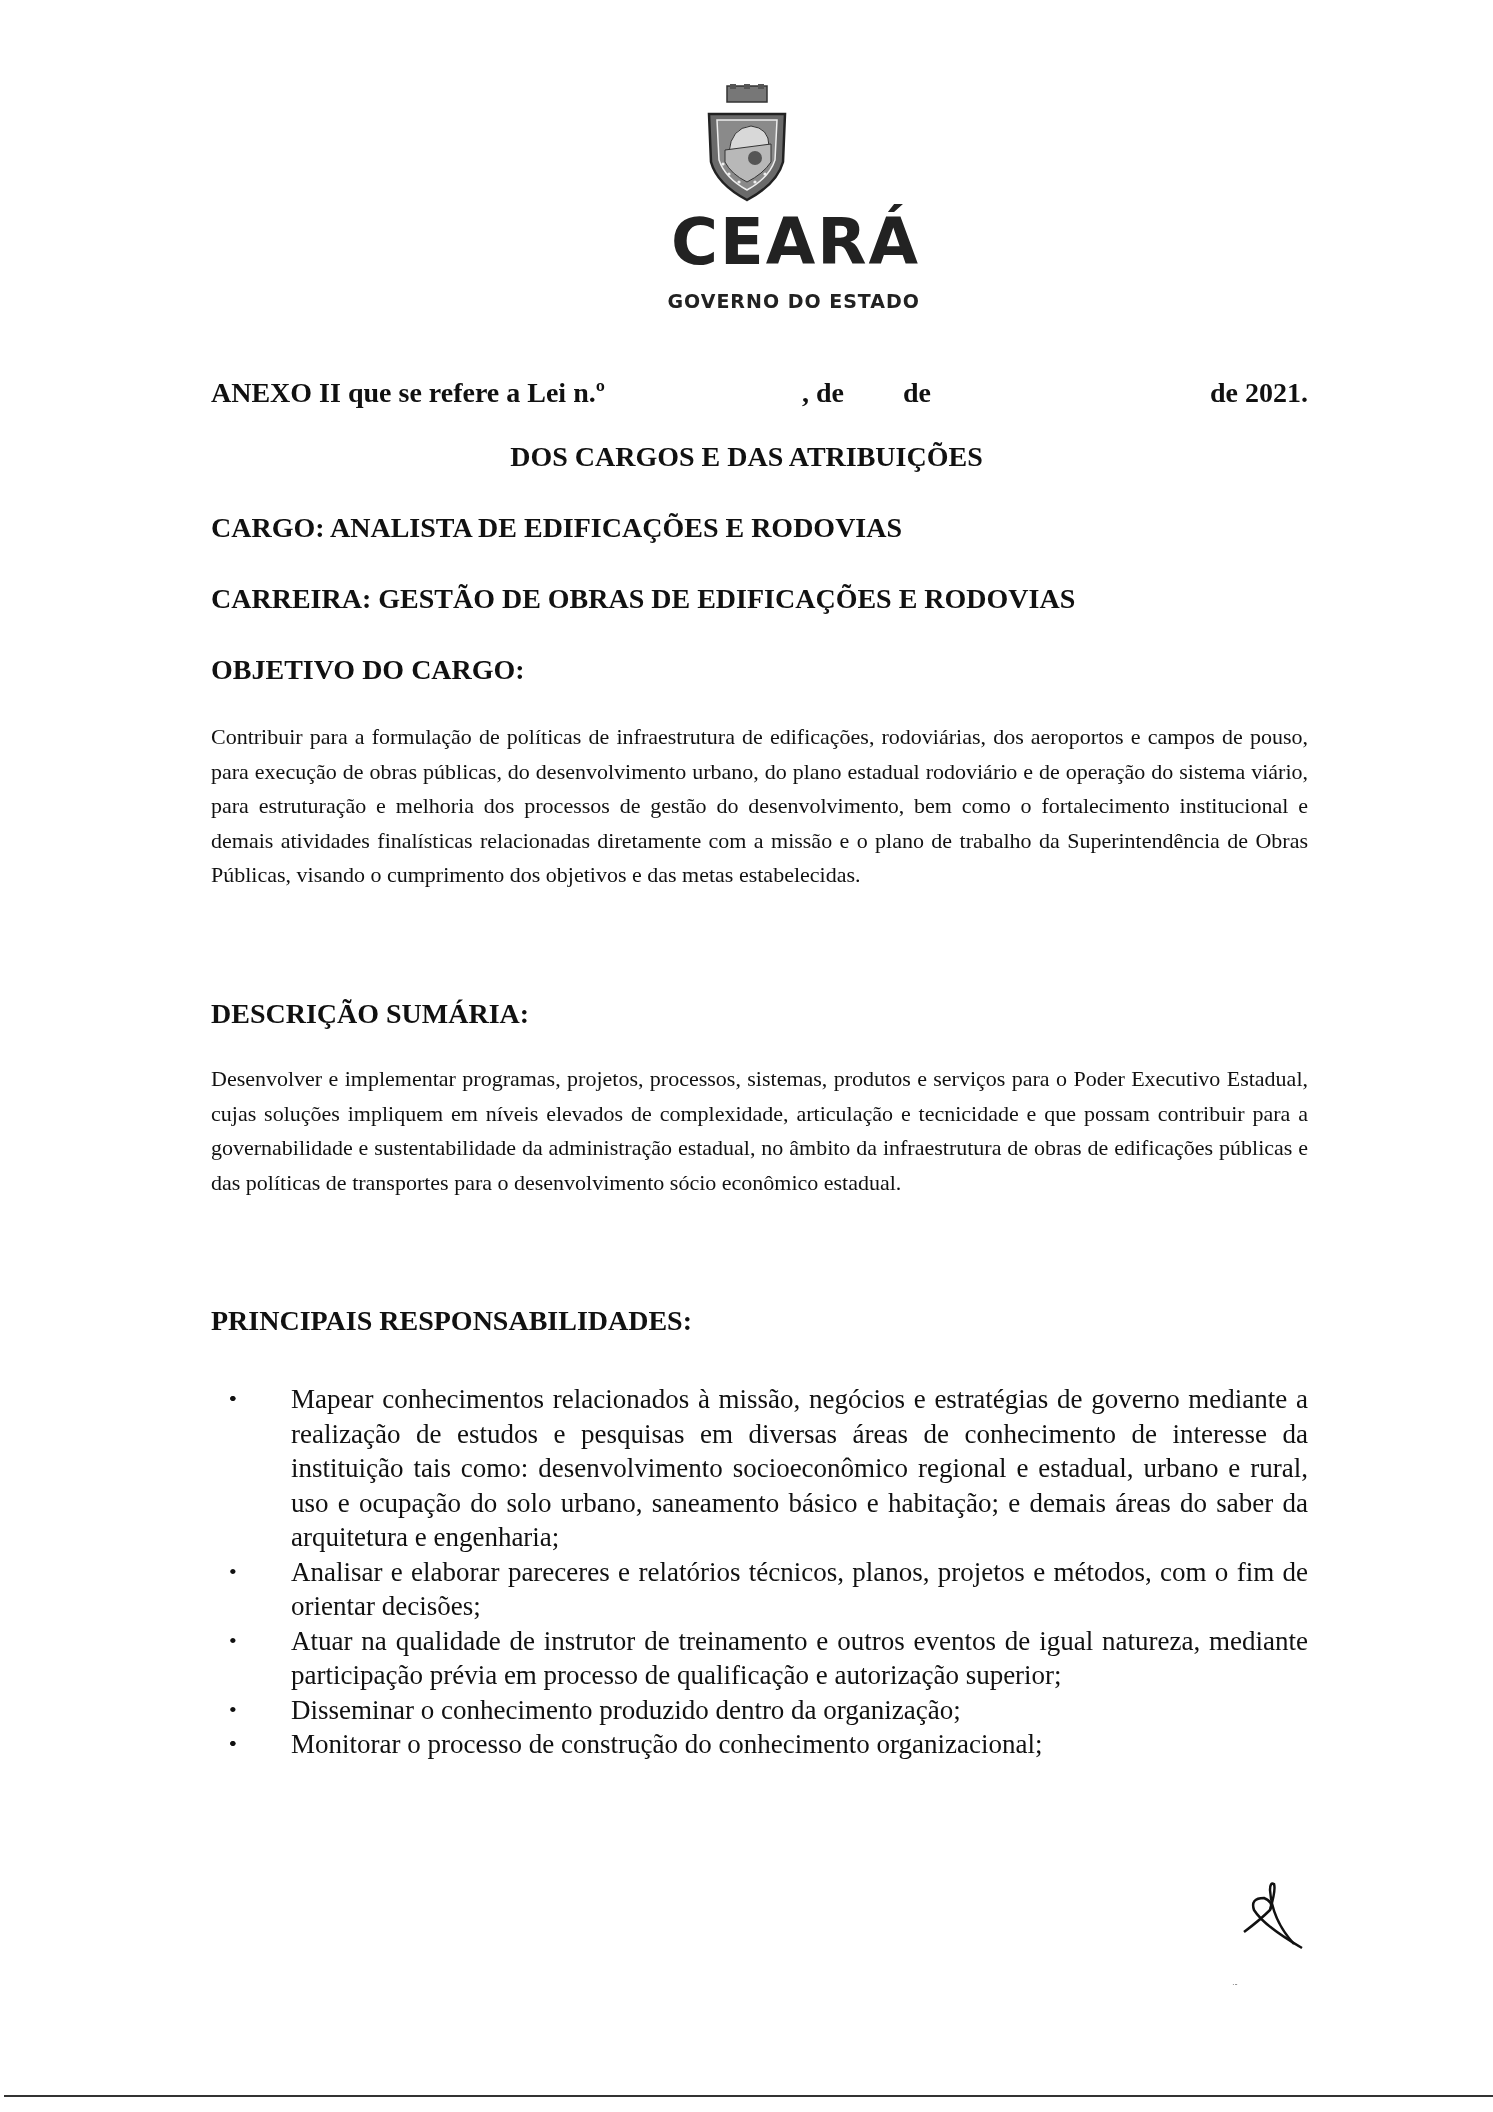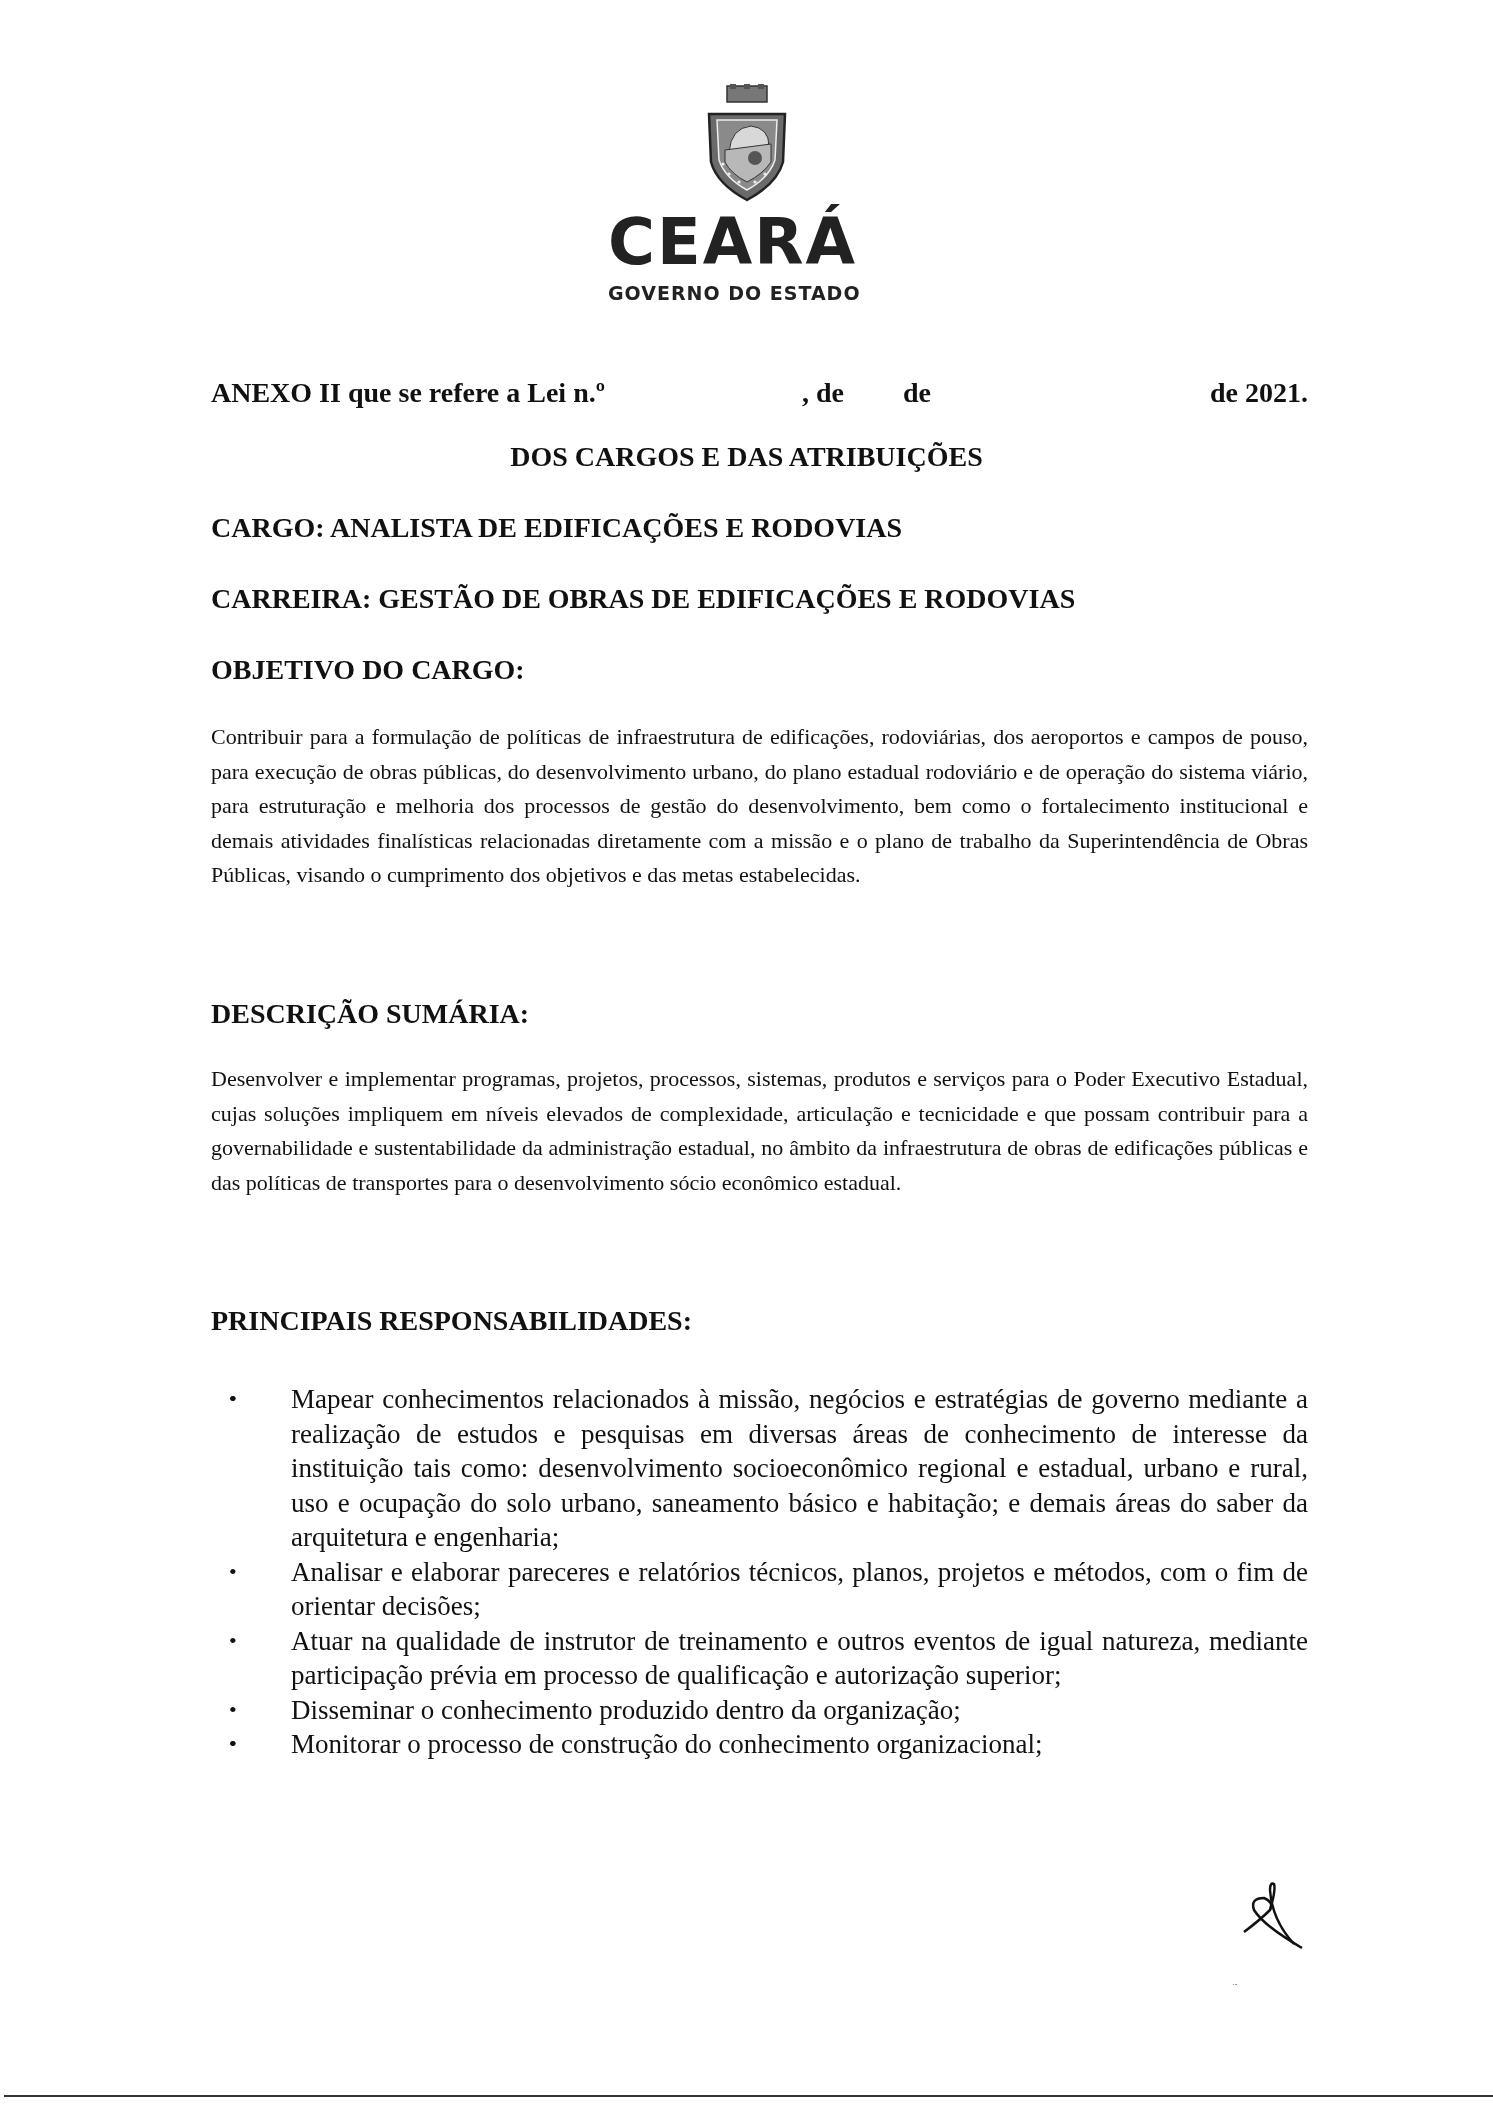--- a/index.html
+++ b/index.html
@@ -1,23 +1,23 @@
 <!DOCTYPE html>
 <html><head>
 <meta charset="utf-8">
 <style>
   html, body { margin: 0; padding: 0; background: #ffffff; }
   body { width: 1493px; height: 2112px; position: relative; overflow: hidden;
          font-family: "Liberation Serif", "DejaVu Serif", serif; color: #111; }
   .logo { position: absolute; left: 0; top: 84px; width: 1493px; text-align: center; }
   .crest { display: block; margin: 0 auto; width: 100px; height: 120px; }
-  .brand { position: absolute; left: 608px; top: 210px; width: 260px; text-align: left;
+  .brand { position: absolute; left: 660px; top: 210px; width: 260px; text-align: right;
            font-family: "DejaVu Sans", "Liberation Sans", sans-serif; }
   .brand-name { font-size: 64px; font-weight: bold; letter-spacing: 2px; line-height: 64px; color: #222; }
-  .brand-sub { font-size: 19px; font-weight: bold; letter-spacing: 1px; color: #222; margin-top: 8px; }
+  .brand-sub { font-size: 19px; font-weight: bold; letter-spacing: 1px; color: #222; margin-top: 16px; }
 
   .annex { position: absolute; top: 377px; left: 211px; width: 1097px; height: 36px;
            font-size: 28px; font-weight: bold; }
   .annex span { position: absolute; top: 0; white-space: nowrap; }
 
   .center-title { position: absolute; top: 441px; left: 0; width: 1493px; text-align: center;
                   font-size: 28px; font-weight: bold; }
   .heading { position: absolute; left: 211px; font-size: 28px; font-weight: bold; white-space: nowrap; text-align: center; }
 
   .para { position: absolute; left: 211px; width: 1097px; font-size: 22px; line-height: 34.5px;

